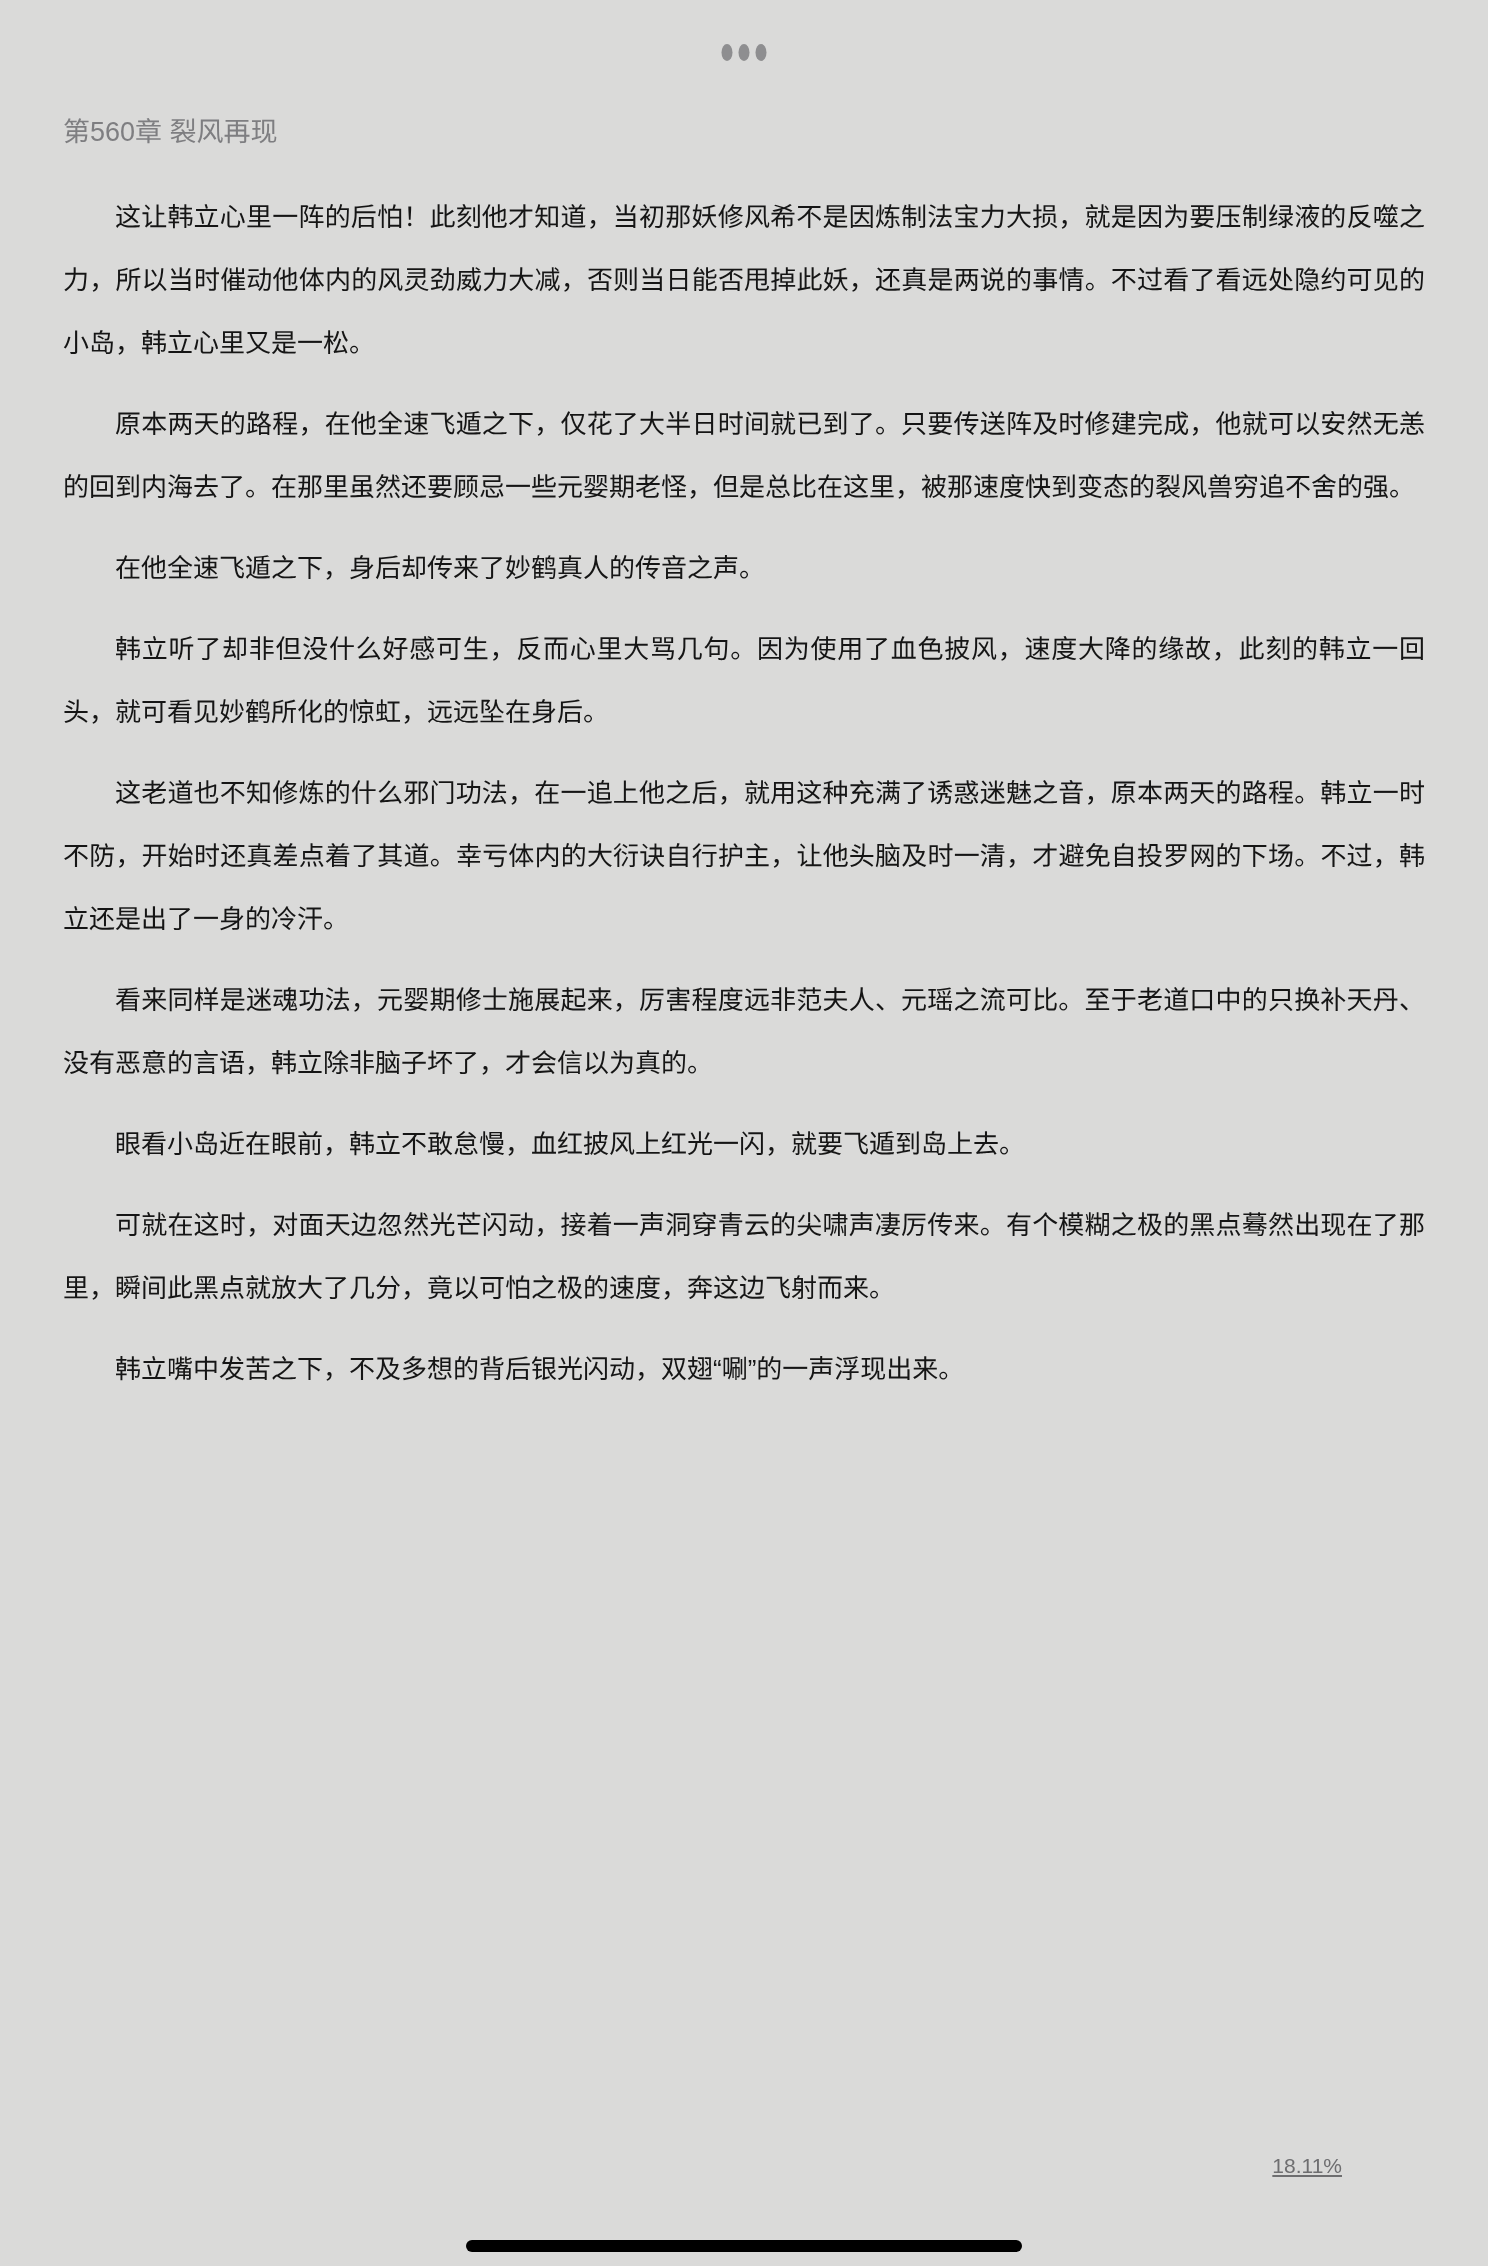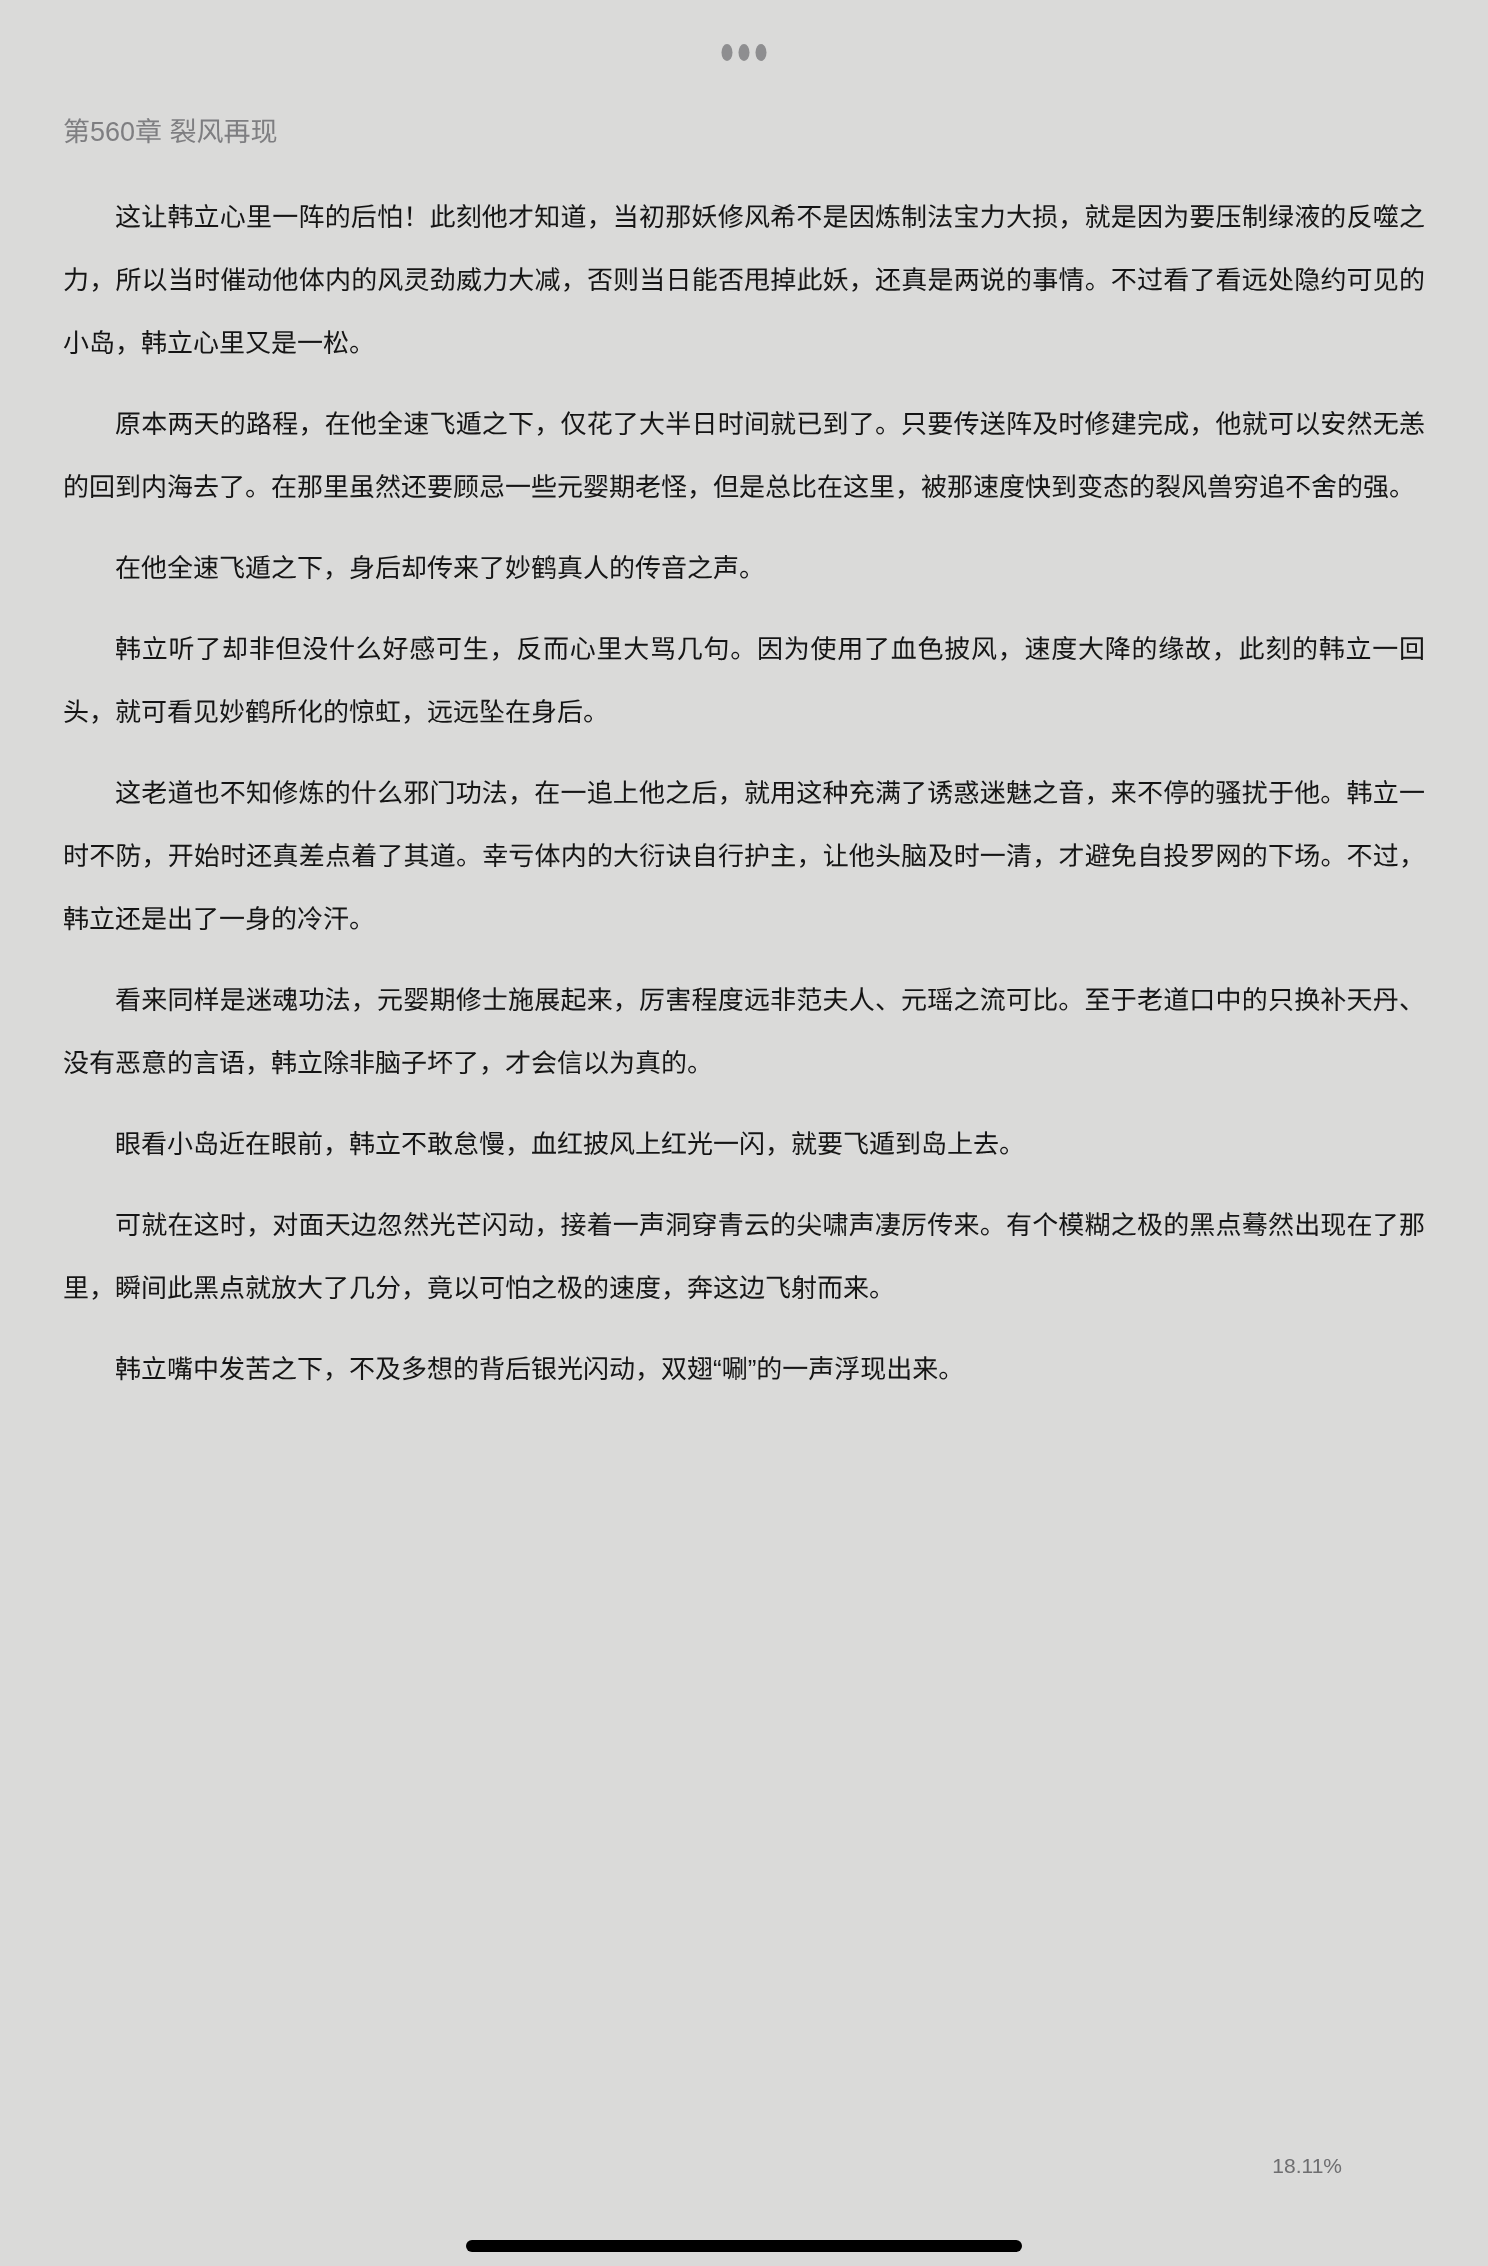--- a/index.html
+++ b/index.html
@@ -69,20 +69,21 @@
     text-indent: 2em;
     word-break: break-all;
   }
   
   .progress {
     position: absolute;
     right: 146px;
     bottom: 88px;
     font-size: 21px;
     color: var(--progress);
+    text-decoration: underline;
   }
   .home-indicator {
     position: absolute;
     left: 50%;
     transform: translateX(-50%);
     bottom: 14px;
     width: 556px;
     height: 12px;
     border-radius: 7px;
     background: var(--indicator);
@@ -106,21 +107,21 @@
 
       <p>这让韩立心里一阵的后怕！此刻他才知道，当初那妖修风希不是因炼制法宝力大损，就是因为要压制绿液的反噬之力，所以当时催动他体内的风灵劲威力大减，否则当日能否甩掉此妖，还真是两说的事情。不过看了看远处隐约可见的小岛，韩立心里又是一松。</p>
 
       <p>原本两天的路程，在他全速飞遁之下，仅花了大半日时间就已到了。只要传送阵及时修建完成，他就可以安然无恙的回到内海去了。在那里虽然还要顾忌一些元婴期老怪，但是总比在这里，被那速度快到变态的裂风兽穷追不舍的强。</p>
 
       <p>在他全速飞遁之下，身后却传来了妙鹤真人的传音之声。</p>
 
 
       <p>韩立听了却非但没什么好感可生，反而心里大骂几句。因为使用了血色披风，速度大降的缘故，此刻的韩立一回头，就可看见妙鹤所化的惊虹，远远坠在身后。</p>
 
-      <p>这老道也不知修炼的什么邪门功法，在一追上他之后，就用这种充满了诱惑迷魅之音，来不停的骚扰于他。韩立一时不防，开始时还真差点着了其道。幸亏体内的大衍诀自行护主，让他头脑及时一清，才避免自投罗网的下场。不过，韩立还是出了一身的冷汗。</p>
+      <p>这老道也不知修炼的什么邪门功法，在一追上他之后，就用这种充满了诱惑迷魅之音，原本两天的路程。韩立一时不防，开始时还真差点着了其道。幸亏体内的大衍诀自行护主，让他头脑及时一清，才避免自投罗网的下场。不过，韩立还是出了一身的冷汗。</p>
 
       <p>看来同样是迷魂功法，元婴期修士施展起来，厉害程度远非范夫人、元瑶之流可比。至于老道口中的只换补天丹、没有恶意的言语，韩立除非脑子坏了，才会信以为真的。</p>
 
       <p>眼看小岛近在眼前，韩立不敢怠慢，血红披风上红光一闪，就要飞遁到岛上去。</p>
 
       <p>可就在这时，对面天边忽然光芒闪动，接着一声洞穿青云的尖啸声凄厉传来。有个模糊之极的黑点蓦然出现在了那里，瞬间此黑点就放大了几分，竟以可怕之极的速度，奔这边飞射而来。</p>
 
 
       <p>韩立嘴中发苦之下，不及多想的背后银光闪动，双翅“唰”的一声浮现出来。</p>
 

